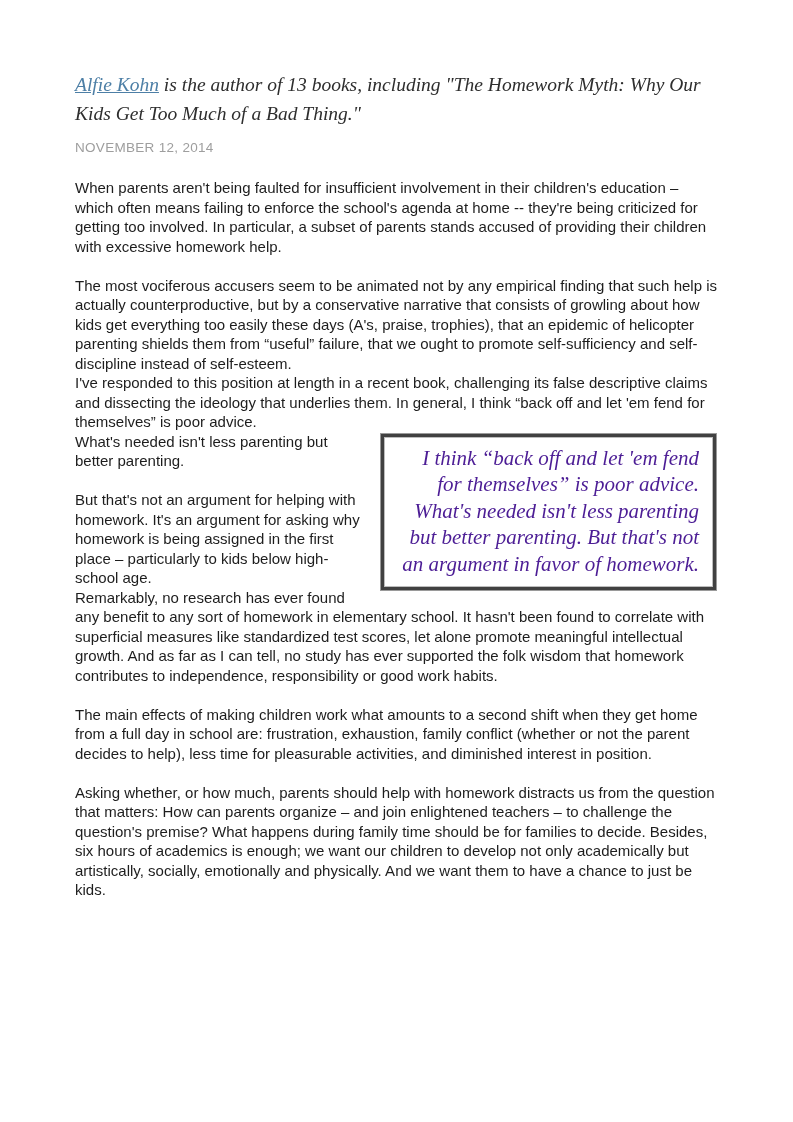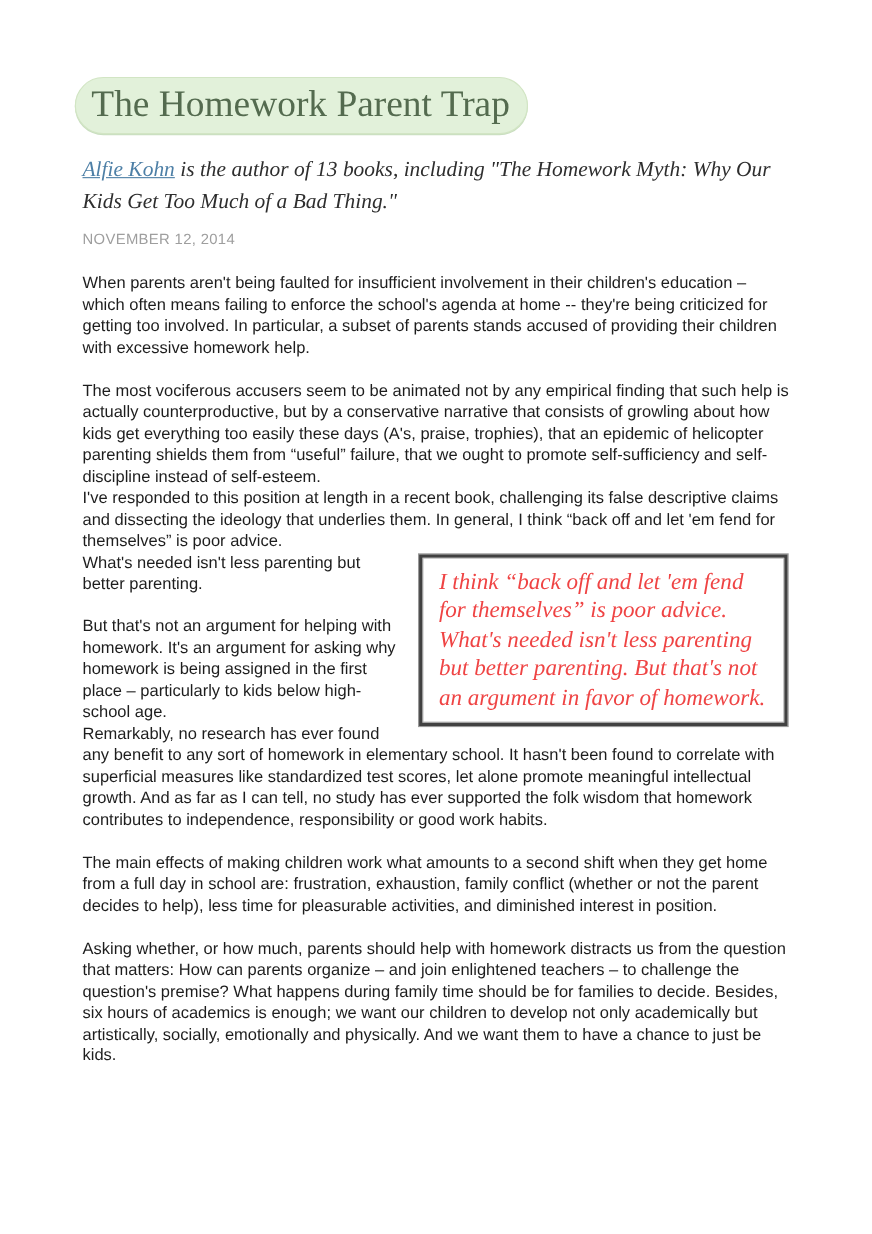--- a/index.html
+++ b/index.html
@@ -76,30 +76,30 @@
     float: right;
     width: 300px;
     border: 3px solid #414141;
     box-shadow: 0 0 0 1px #9a9a9a, inset 0 0 0 1px #bdbdbd;
     padding: 8px 14px 10px 15px;
     margin: 2px 1px 12px 14px;
     font-family: "Liberation Serif", serif;
     font-style: italic;
     font-size: 21px;
     line-height: 26.5px;
-    color: #ef4444;
+    color: #4c1d95;
     background: #ffffff;
+    text-align: right;
   }
 </style>
 </head>
 <body>
 
 <div class="page">
 
-  <h1 class="title-wrap"><span class="title-pill">The Homework Parent Trap</span></h1>
 
   <p class="byline"><a class="author-link">Alfie Kohn</a><span> is the author of 13 books, including "The Homework Myth: Why Our Kids Get Too Much of a Bad Thing."</span></p>
 
   <div class="pub-date">NOVEMBER 12, 2014</div>
 
   <div class="article">
 
     <p>When parents aren't being faulted for insufficient involvement in their children's education – which often means failing to enforce the school's agenda at home -- they're being criticized for getting too involved. In particular, a subset of parents stands accused of providing their children with excessive homework help.</p>
 
     <p><span>The most vociferous accusers seem to be animated not by any empirical finding that such help is actually counterproductive, but by a conservative narrative that consists of growling about how kids get everything too easily these days (A's, praise, trophies), that an epidemic of helicopter parenting shields them from “useful” failure, that we ought to promote self-sufficiency and self-discipline instead of self-esteem.</span><br><span>I've responded to this position at length in a recent book, challenging its false descriptive claims and dissecting the ideology that underlies them. In general, I think “back off and let 'em fend for themselves” is poor advice.</span><br><span class="pullquote"><span>I think “back off and let 'em fend for themselves” is poor advice. What's needed isn't less parenting but better parenting. But that's not an argument in favor of homework.</span></span><span>What's needed isn't less parenting but better parenting.</span></p>

